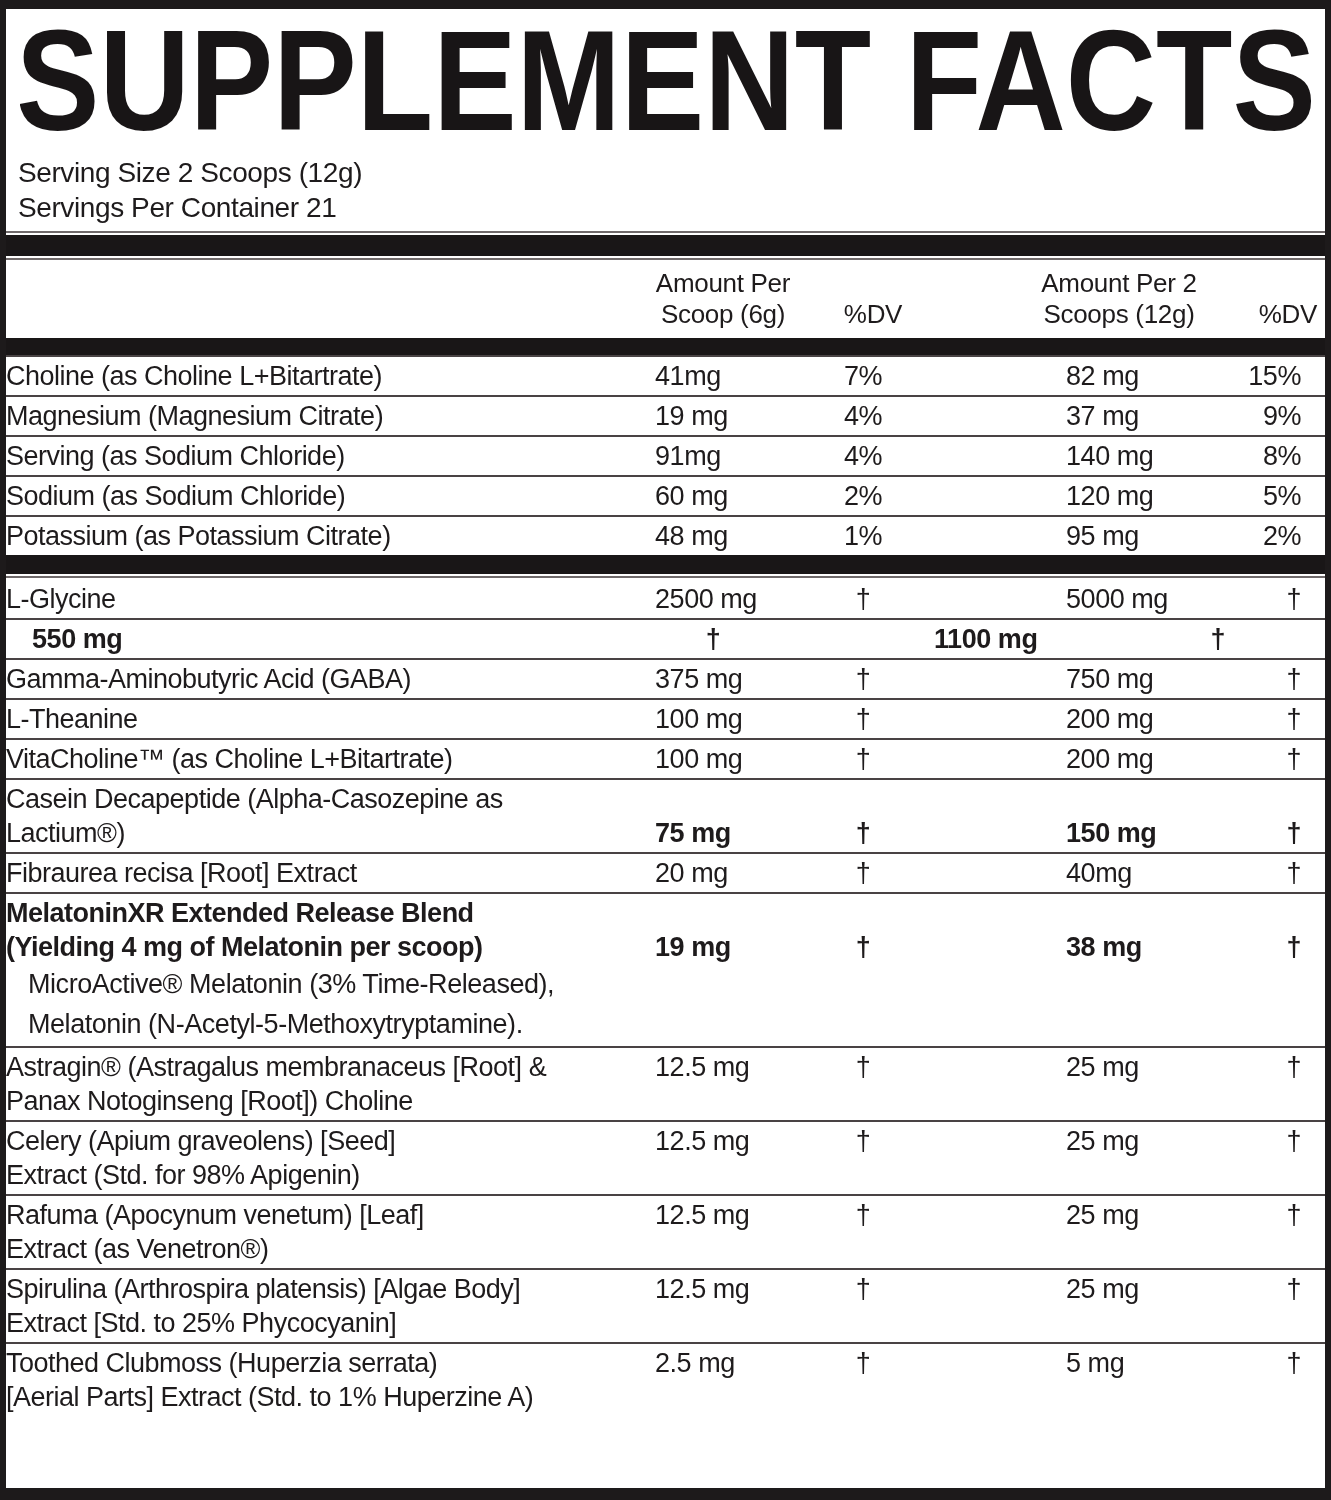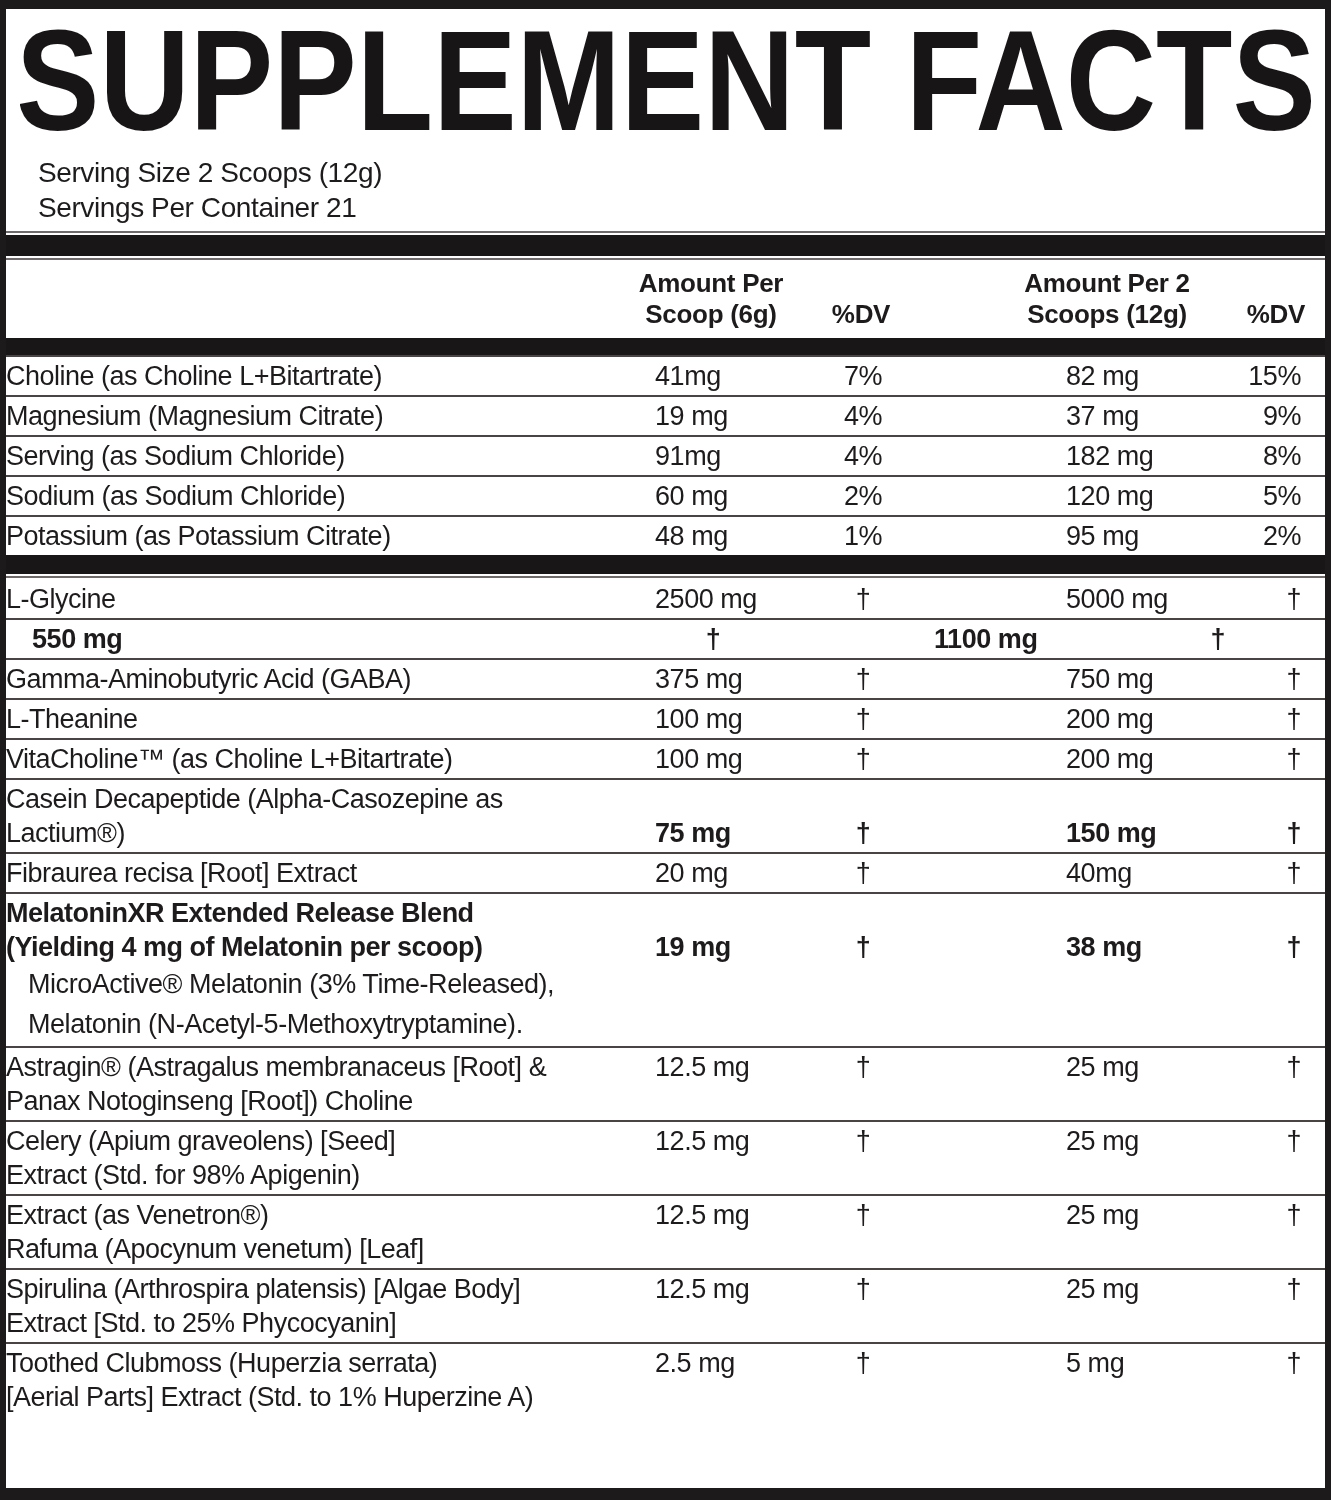--- a/index.html
+++ b/index.html
@@ -16,32 +16,32 @@
     background: #ffffff;
     border-left: 6px solid #1d1a1b;
     border-right: 6px solid #1d1a1b;
     border-top: 9px solid #1d1a1b;
     border-bottom: 12px solid #1d1a1b;
     display: flex;
     flex-direction: column;
   }
   .title-wrap { padding: 8px 10px 0 14px; }
   .title-wrap svg { display: block; }
-  .serving-block { padding: 6px 16px 4px 12px; font-size: 28px; line-height: 35px; letter-spacing: -0.4px; margin-left: 20px; }
+  .serving-block { padding: 6px 16px 4px 12px; font-size: 28px; line-height: 35px; letter-spacing: -0.4px; }
   .hl { height: 2px; background: #6f696a; margin: 2px 0; }
   .bar { background: #191617; }
   .bar.b1 { height: 21px; }
   .bar.b2 { height: 17px; }
   .bar.b3 { height: 19px; }
 
   .thead {
     display: grid;
     grid-template-columns: 1fr 168px 132px 310px 76px;
-    padding: 6px 12px 8px 12px;
-    font-weight: bold;
+    padding: 6px 0 8px 12px;
+    font-weight: normal;
     font-size: 26px;
     line-height: 31px;
     letter-spacing: -0.3px;
   }
   .thead .hcol { text-align: center; }
   .thead .hcol.h2 { padding-left: 50px; }
   .thead .hdv { text-align: center; align-self: end; }
   .thead .hdv.hdv2 { text-align: right; padding-right: 8px; }
 
   .row {
@@ -112,21 +112,21 @@
     <div class="name">Magnesium (Magnesium Citrate)</div>
     <div class="a">19 mg</div>
     <div class="d">4%</div>
     <div class="a2">37 mg</div>
     <div class="d2">9%</div>
   </div>
   <div class="row">
     <div class="name">Serving (as Sodium Chloride)</div>
     <div class="a">91mg</div>
     <div class="d">4%</div>
-    <div class="a2">182 mg</div>
+    <div class="a2">140 mg</div>
     <div class="d2">8%</div>
   </div>
   <div class="row">
     <div class="name">Sodium (as Sodium Chloride)</div>
     <div class="a">60 mg</div>
     <div class="d">2%</div>
     <div class="a2">120 mg</div>
     <div class="d2">5%</div>
   </div>
   <div class="row">
@@ -226,22 +226,22 @@
       <div class="name">Extract (Std. for 98% Apigenin)</div>
     </div>
     <div class="a">12.5 mg</div>
     <div class="d">†</div>
     <div class="a2">25 mg</div>
     <div class="d2">†</div>
   </div>
 
   <div class="row">
     <div>
+      <div class="name">Rafuma (Apocynum venetum) [Leaf]</div>
       <div class="name">Extract (as Venetron®)</div>
-      <div class="name">Rafuma (Apocynum venetum) [Leaf]</div>
     </div>
     <div class="a">12.5 mg</div>
     <div class="d">†</div>
     <div class="a2">25 mg</div>
     <div class="d2">†</div>
   </div>
 
   <div class="row">
     <div>
       <div class="name">Spirulina (Arthrospira platensis) [Algae Body]</div>

